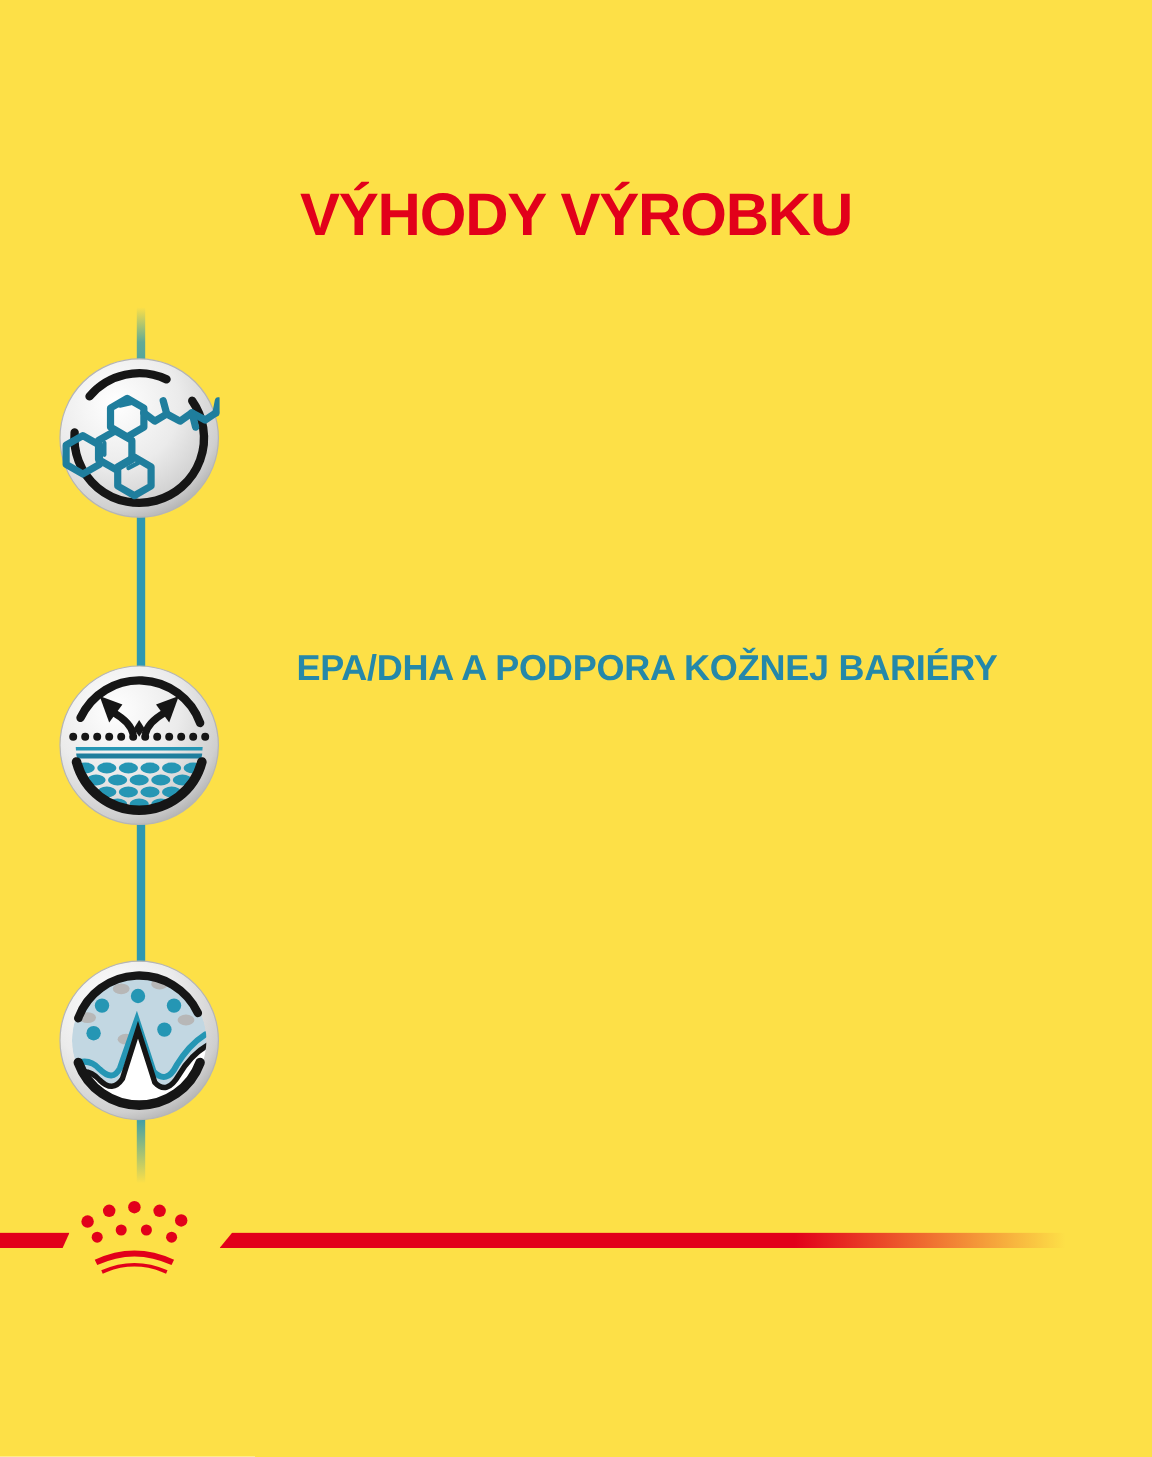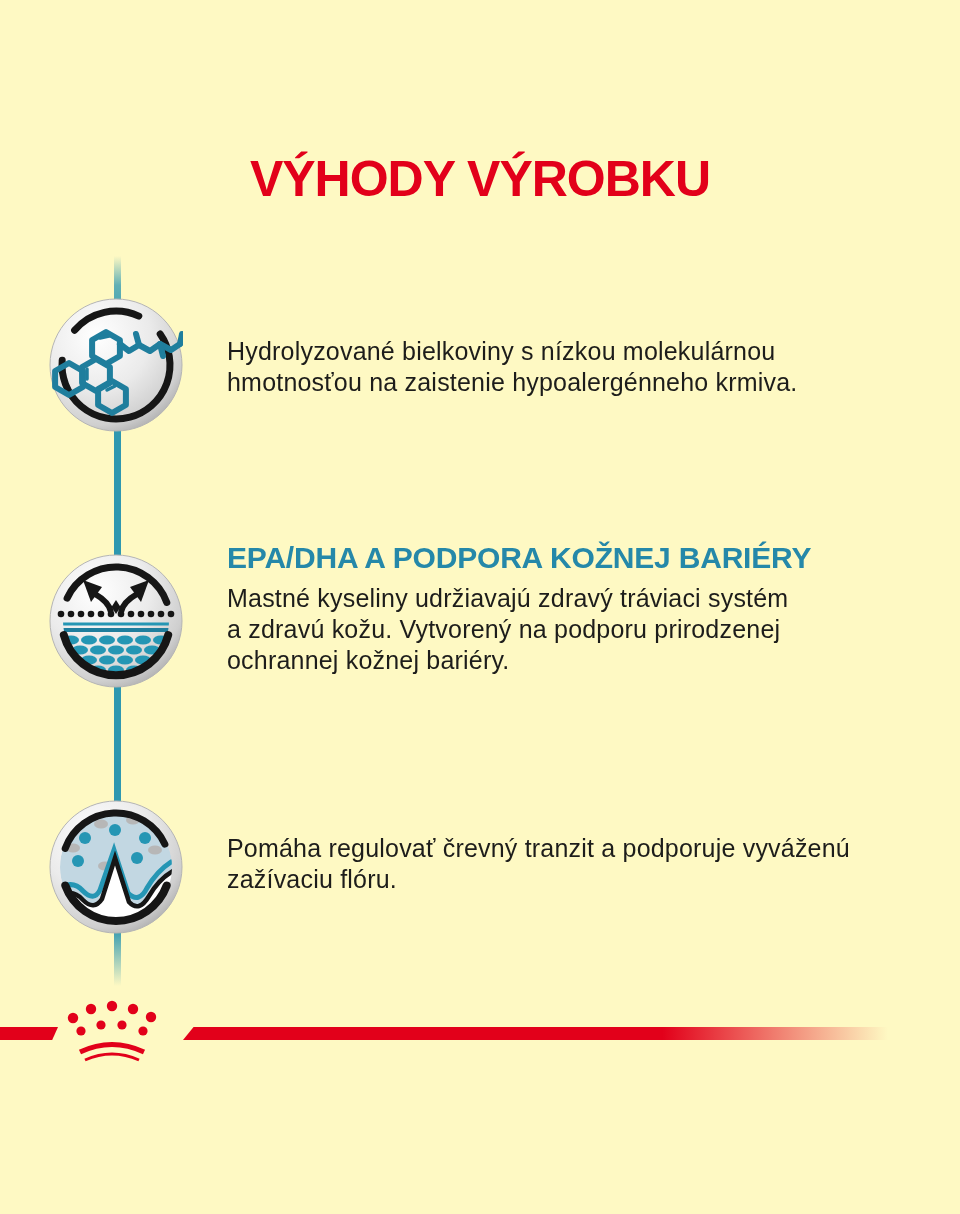--- a/index.html
+++ b/index.html
@@ -1,17 +1,17 @@
 <!DOCTYPE html>
 <html><head>
 <meta charset="utf-8">
 <style>
   html,body{margin:0;padding:0;background:#ffffff;}
   .canvas{
-    position:relative;width:960px;height:1214px;background:#fef9c3;overflow:hidden;
+    position:relative;width:960px;height:1214px;background:#fde047;overflow:hidden;
     font-family:"Liberation Sans", sans-serif;
   }
   .page-title{
     position:absolute;left:0;top:150px;width:960px;text-align:center;
     font-size:50px;font-weight:bold;letter-spacing:-1px;color:#e2001a;
   }
   .timeline{
     position:absolute;left:114px;top:256px;width:7px;height:730px;
     background:linear-gradient(180deg,
       rgba(46,152,176,0) 0%, rgba(46,152,176,.75) 4%, #2e98b0 11%,
@@ -21,21 +21,21 @@
   .icon-1{top:298px;} .icon-2{top:554px;} .icon-3{top:800px;}
   .benefit-heading{
     position:absolute;left:227px;white-space:nowrap;
     font-size:30px;font-weight:bold;color:#2588a9;letter-spacing:-0.2px;
   }
   .benefit-body{
     position:absolute;left:227px;width:700px;white-space:pre-line;
     font-size:25px;line-height:31px;color:#1d1d1b;letter-spacing:0.2px;
   }
   .h-1{top:295px;} .b-1{top:336px;}
-  .h-2{top:541px;} .b-2{top:583px;}
+  .h-2{top:541px;margin-left:20px;} .b-2{top:583px;}
   .h-3{top:791px;} .b-3{top:833px;}
   .divider-left{
     position:absolute;left:0;top:1027px;width:58px;height:13px;background:#e2001a;
     clip-path:polygon(0 0,100% 0,90% 100%,0 100%);
   }
   .divider-right{
     position:absolute;left:183px;top:1027px;width:705px;height:13px;
     background:linear-gradient(90deg,#e2001a 0%,#e2001a 68%,rgba(226,0,26,0) 100%);
     clip-path:polygon(1.5% 0,100% 0,100% 100%,0 100%);
   }
@@ -177,30 +177,23 @@
         <circle cx="88" cy="58" r="6"></circle>
       </g>
       <path d="M 8 99 Q 22 87 34 100 Q 45 111 53 99 L 66 58 L 80 102 Q 90 113 100 96 Q 110 79 124 71 L 134 134 L 0 134 Z" fill="#ffffff"></path>
       <path d="M 6 92 Q 22 78 34 91 Q 45 102 51 90 L 65 50 L 79 93 Q 90 104 98 88 Q 108 71 122 62" fill="none" stroke="#2596b4" stroke-width="5" stroke-linecap="round"></path>
       <path d="M 8 99 Q 22 87 34 100 Q 45 111 53 99 L 66 58 L 80 102 Q 90 113 100 96 Q 110 79 124 71" fill="none" stroke="#161616" stroke-width="4.5" stroke-linecap="round"></path>
     </g>
     <path d="M 16.2 48.5 A 54 54 0 0 1 115.9 44.2" fill="none" stroke="#161616" stroke-width="7" stroke-linecap="round"></path>
     <path d="M 117.7 85.5 A 54 54 0 0 1 16.3 85.5" fill="none" stroke="#161616" stroke-width="8" stroke-linecap="round"></path>
   </svg>
 
-  <div class="benefit-body b-1">Hydrolyzované bielkoviny s nízkou molekulárnou
-hmotnosťou na zaistenie hypoalergénneho krmiva.</div>
 
   <div class="benefit-heading h-2">EPA/DHA A PODPORA KOŽNEJ BARIÉRY</div>
-  <div class="benefit-body b-2">Mastné kyseliny udržiavajú zdravý tráviaci systém
-a zdravú kožu. Vytvorený na podporu prirodzenej
-ochrannej kožnej bariéry.</div>
-
-  <div class="benefit-body b-3">Pomáha regulovať črevný tranzit a podporuje vyváženú
-zažívaciu flóru.</div>
+
 
   <div class="divider-left"></div>
   <div class="divider-right"></div>
 
   <svg class="crown" viewBox="0 0 112 72">
     <g fill="#e2001a">
       <circle cx="11" cy="18" r="5.2"></circle>
       <circle cx="29" cy="9" r="5.2"></circle>
       <circle cx="50" cy="6" r="5.2"></circle>
       <circle cx="71" cy="9" r="5.2"></circle>

